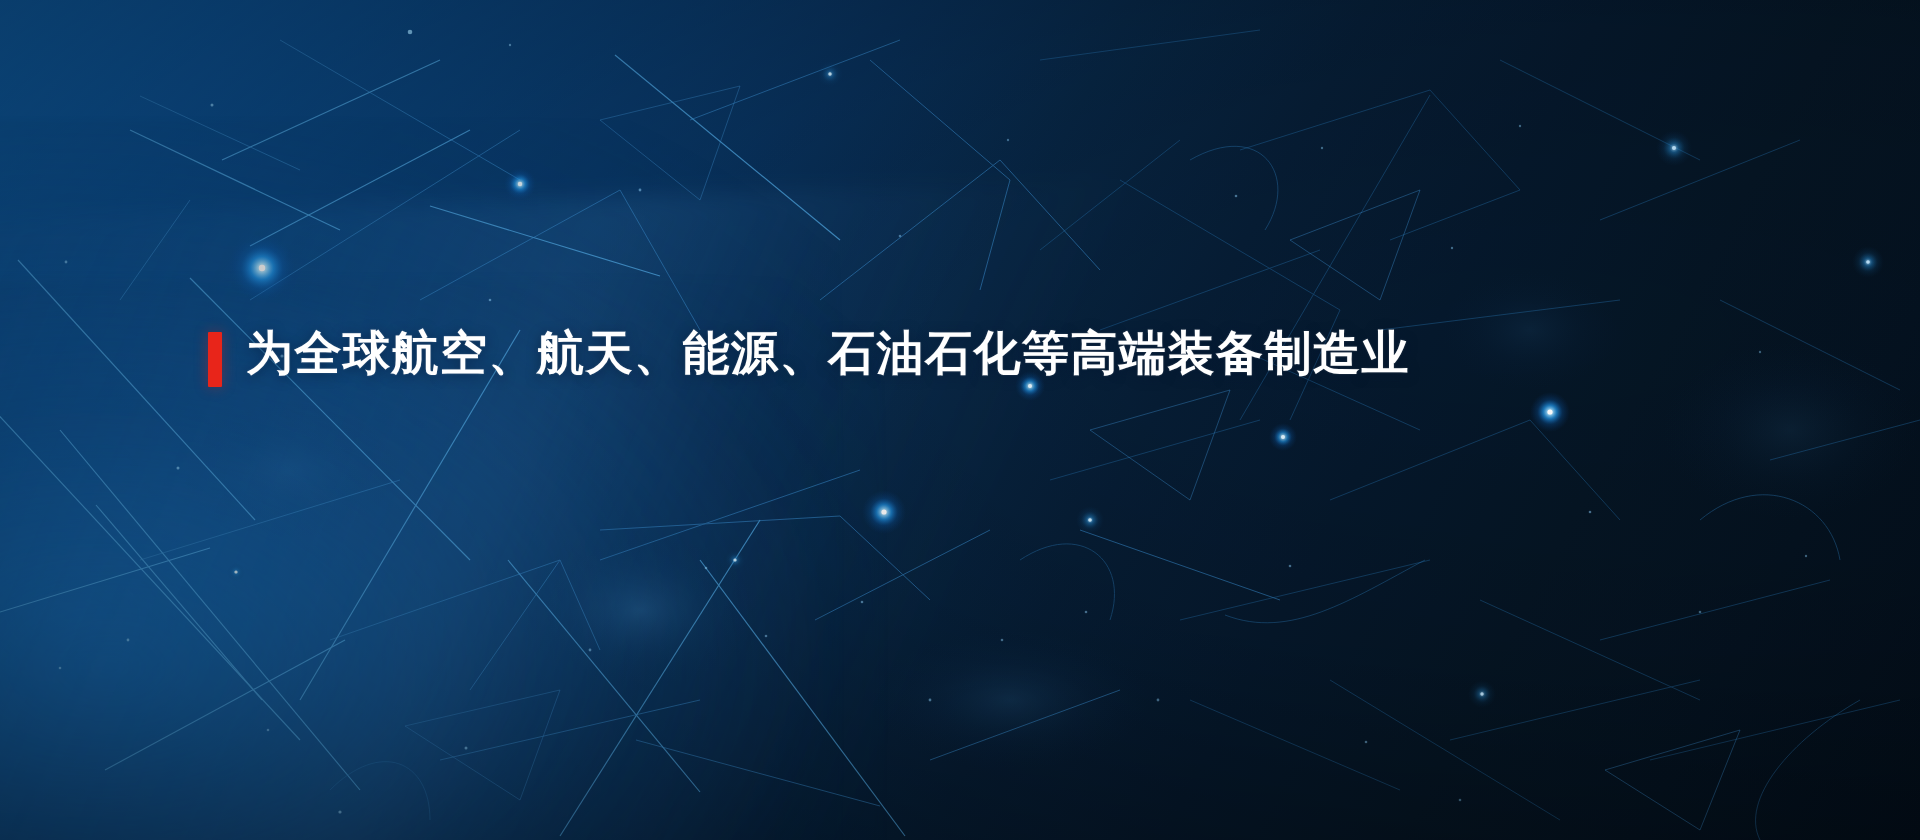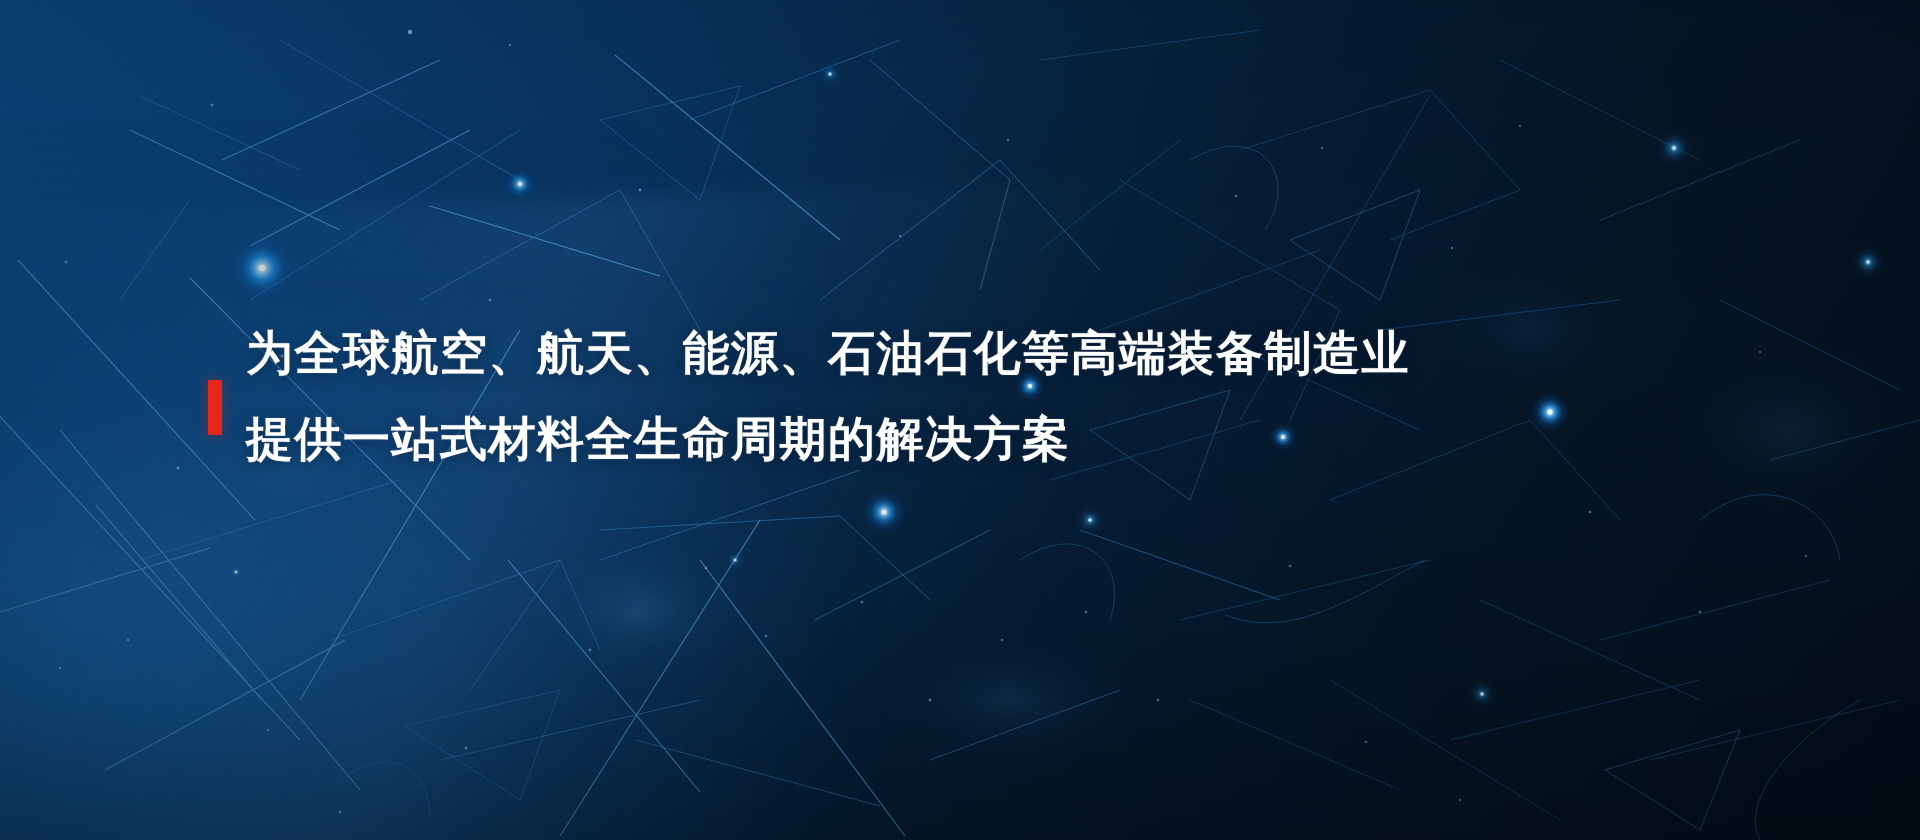--- a/index.html
+++ b/index.html
@@ -62,21 +62,21 @@
     position:absolute; inset:0;
     background:radial-gradient(ellipse at 78% 40%,
       rgba(0,0,0,0.00) 0%, rgba(0,0,0,0.10) 45%, rgba(0,0,0,0.34) 80%, rgba(0,0,0,0.48) 100%);
   }
   .net-layer { position:absolute; inset:0; }
   .net-layer svg { display:block; width:1920px; height:840px; }
 
   
   .content {
     position:absolute; left:208px; top:310px; width:1600px;
-    display:flex; align-items:center;
+    display:flex; align-items:flex-start;
   }
   .accent-bar {
     width:14px; height:55px; background:#e8251a; flex:0 0 14px;
     margin-top:22px; border-radius:1px;
     box-shadow:0 0 14px rgba(232,37,26,0.35);
   }
   .headline { margin-left:24px; }
   .headline-line {
     color:#ffffff; font-size:47px; font-weight:bold;
     line-height:86px; letter-spacing:1.5px; white-space:nowrap;
@@ -284,17 +284,16 @@
       </g>
     </svg>
   </div>
 
   <div class="bg-vignette"></div>
 
   <div class="content">
     <div class="accent-bar"></div>
     <div class="headline">
       <div class="headline-line">为全球航空、航天、能源、石油石化等高端装备制造业</div>
-      <div class="headline-line">提供一站式材料全生命周期的解决方案</div>
     </div>
   </div>
 
 </div>
 
 </body></html>

